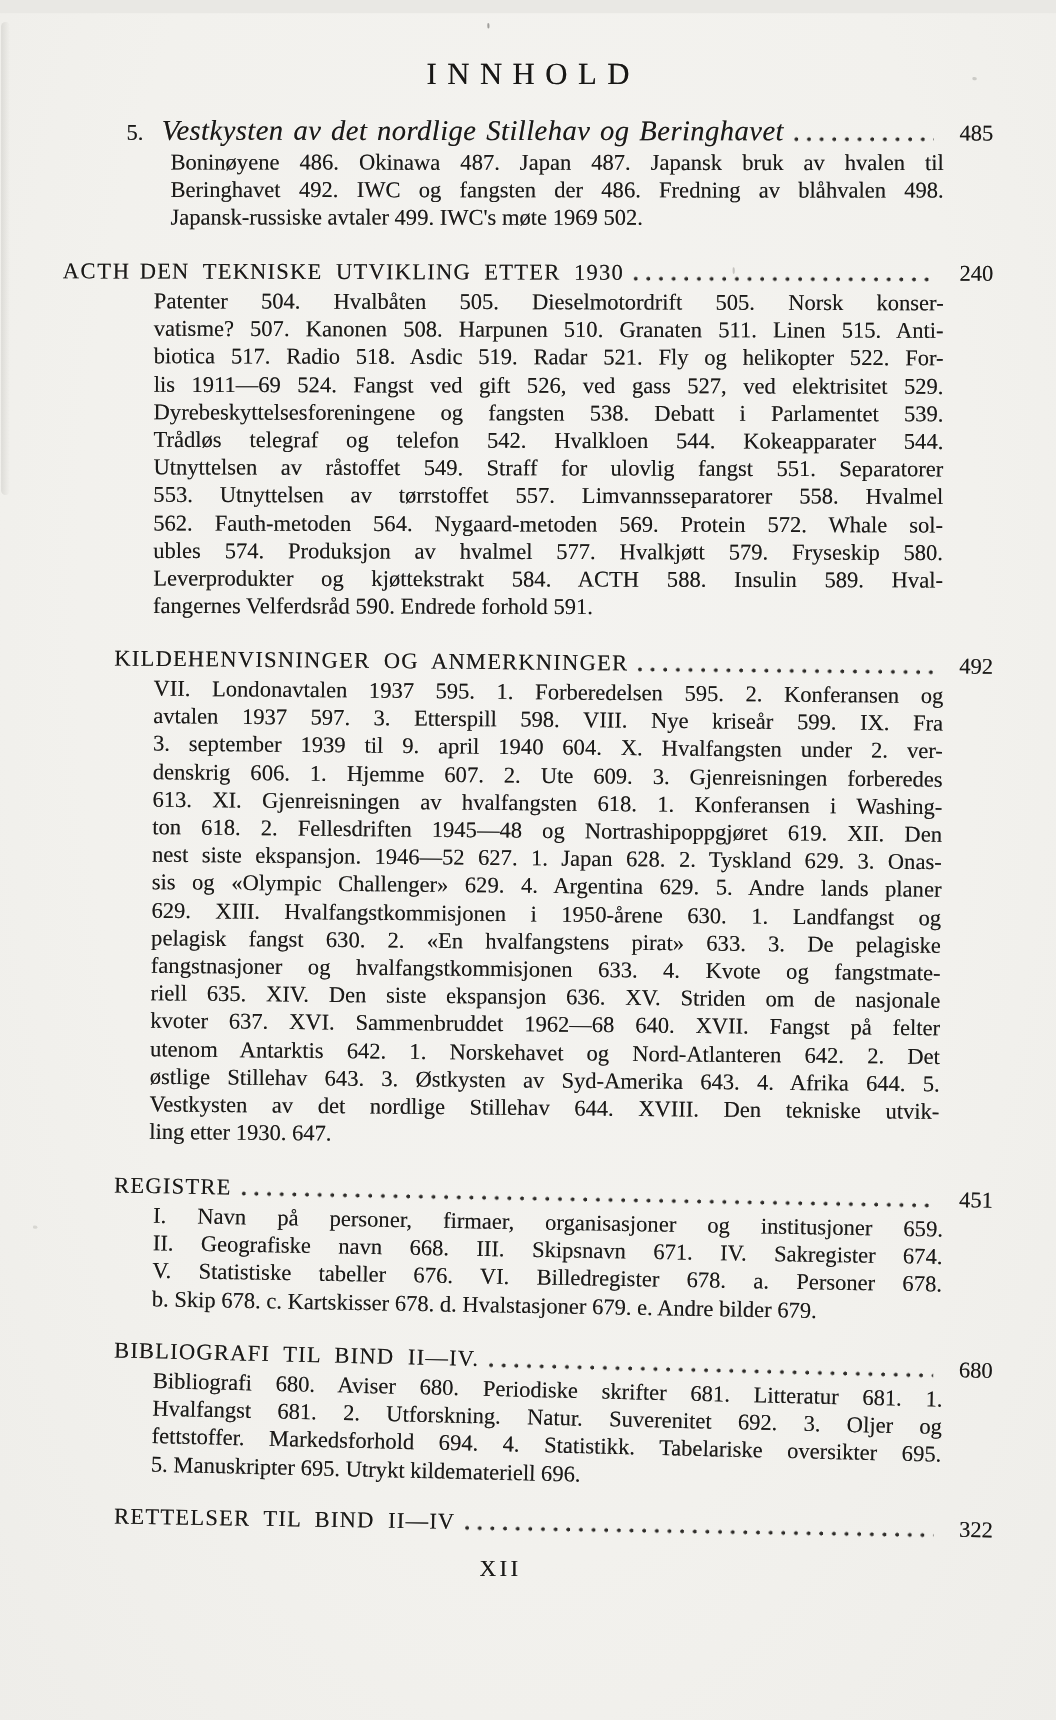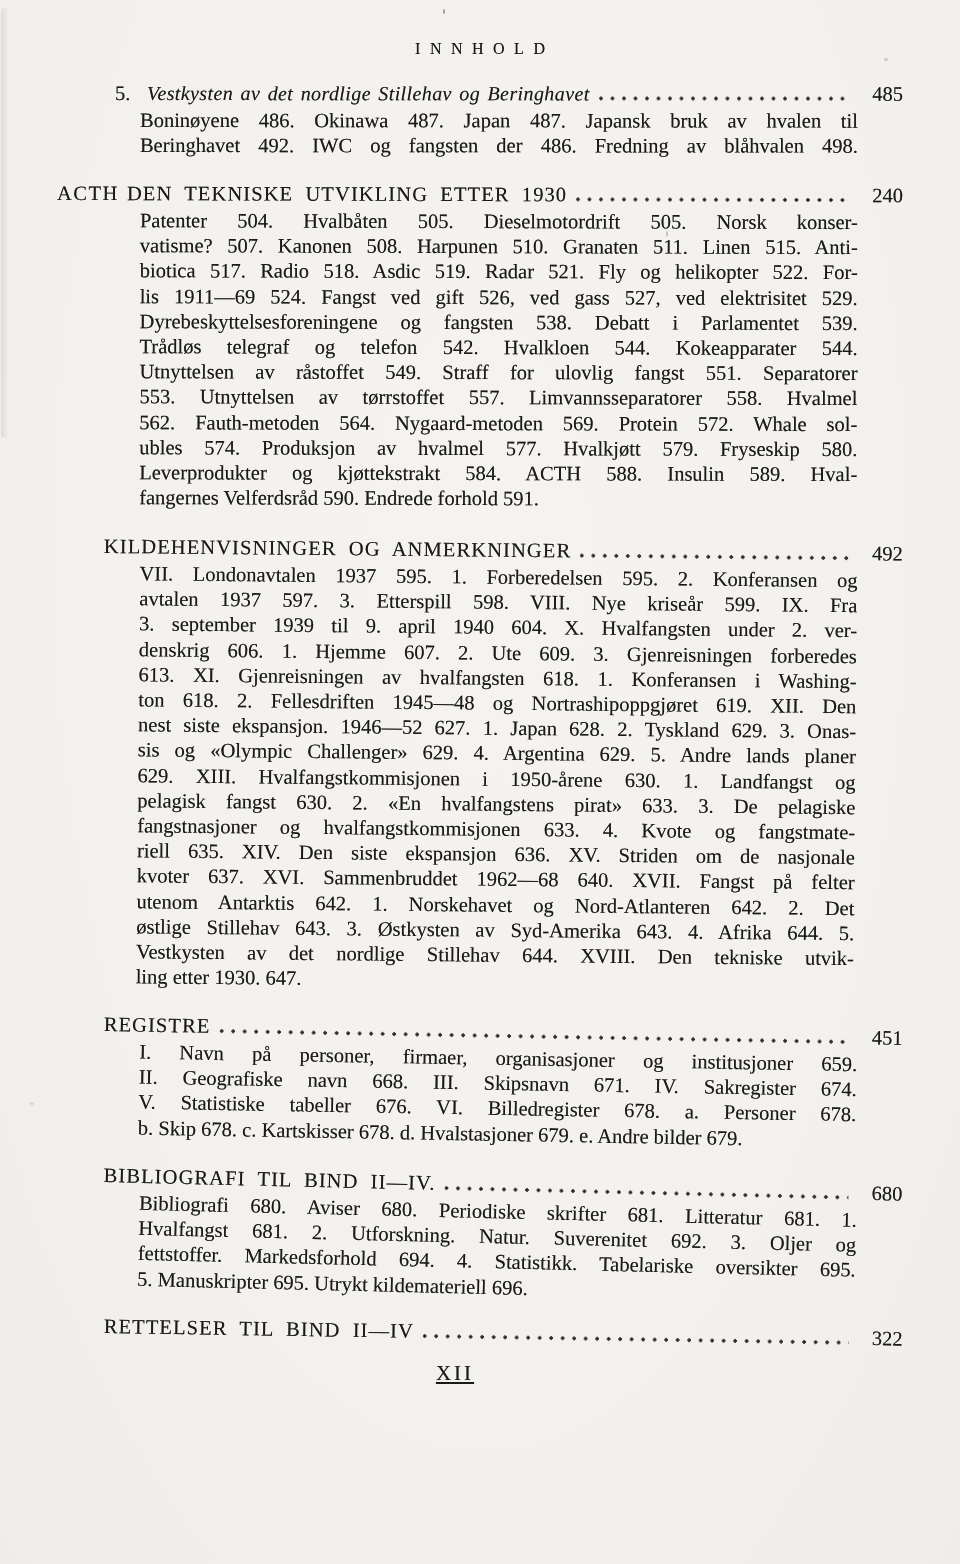--- a/index.html
+++ b/index.html
@@ -31,24 +31,24 @@
     border-radius: 4px;
     pointer-events: none;
   }
   .speck {
     position: absolute;
     background: rgba(60,58,54,0.45);
     border-radius: 40% 60% 50% 50%;
     pointer-events: none;
   }
   .title {
-    margin: 0;
+    margin: 12px;
     padding-top: 40px;
     text-align: center;
-    font-size: 16px;
+    font-size: 28px;
     font-weight: normal;
     letter-spacing: 9.5px;
     text-indent: 9.5px;
     color: #181715;
   }
   main { display: block; }
 
   .toc-section { margin-top: 22px; margin-right: 57px; }
   .toc-section.kind-item    { margin-left: 115px; }
   .toc-section.kind-chapter { margin-left: 57px;  }
@@ -61,21 +61,21 @@
     line-height: 26px;
     white-space: nowrap;
   }
   .label { flex: 0 0 auto; display: inline-block; }
   .kind-item .label    { width: 32px; }
   .kind-chapter .label { width: 70px; letter-spacing: 1.5px; }
 
   .heading { flex: 0 0 auto; }
   .kind-item .heading {
     font-style: italic;
-    font-size: 20px;
+    font-size: 26px;
     letter-spacing: 0.4px;
     word-spacing: 2px;
   }
   .kind-chapter .heading, .kind-plain .heading {
     letter-spacing: 1.1px;
     word-spacing: 6px;
   }
 
   .leader {
     flex: 1 1 auto;
@@ -87,39 +87,38 @@
     background-repeat: repeat-x;
   }
   .pagenum {
     flex: 0 0 auto;
     min-width: 44px;
     text-align: right;
     font-size: 20.5px;
   }
 
   .body { margin-top: 2px; margin-right: 45px; }
-  .kind-item .body    { margin-left: 25px; }
+  .kind-item .body    { margin-left: 40px; }
   .kind-chapter .body { margin-left: 83px; }
   .kind-plain .body   { margin-left: 36px; }
 
   .toc-line {
     font-size: 20.5px;
     line-height: 25.2px;
     text-align: justify;
     text-align-last: justify;
   }
   .toc-line.last { text-align-last: left; }
 
   .footer {
     margin-top: 22px;
     padding-right: 50px;
     text-align: center;
     font-size: 21px;
     letter-spacing: 3px;
-    text-decoration: underline;
   }
 </style>
 </head>
 <body>
 
 <div class="page">
   <div class="scan-edge"></div>
 
   <h1 class="title">INNHOLD</h1>
 
@@ -127,20 +126,21 @@
       <section class="toc-section kind-item" style="transform: rotate(0.05deg); transform-origin: 0px 0px;">
     <div class="heading-row">
       <span class="label">5.</span>
       <span class="heading">Vestkysten av det nordlige Stillehav og Beringhavet</span>
       <span class="leader"></span>
       <span class="pagenum">485</span>
     </div>
     <div class="body">
           <div class="toc-line">Boninøyene 486. Okinawa 487. Japan 487. Japansk bruk av hvalen til</div>
           <div class="toc-line">Beringhavet 492. IWC og fangsten der 486. Fredning av blåhvalen 498.</div>
+          <div class="toc-line last">Japansk-russiske avtaler 499. IWC's møte 1969 502.</div>
         </div>
   </section>
       <section class="toc-section kind-chapter" style="transform: rotate(0.15deg); transform-origin: 0px 0px;">
     <div class="heading-row">
       <span class="label">ACTH</span>
       <span class="heading">DEN TEKNISKE UTVIKLING ETTER 1930</span>
       <span class="leader"></span>
       <span class="pagenum">240</span>
     </div>
     <div class="body">

